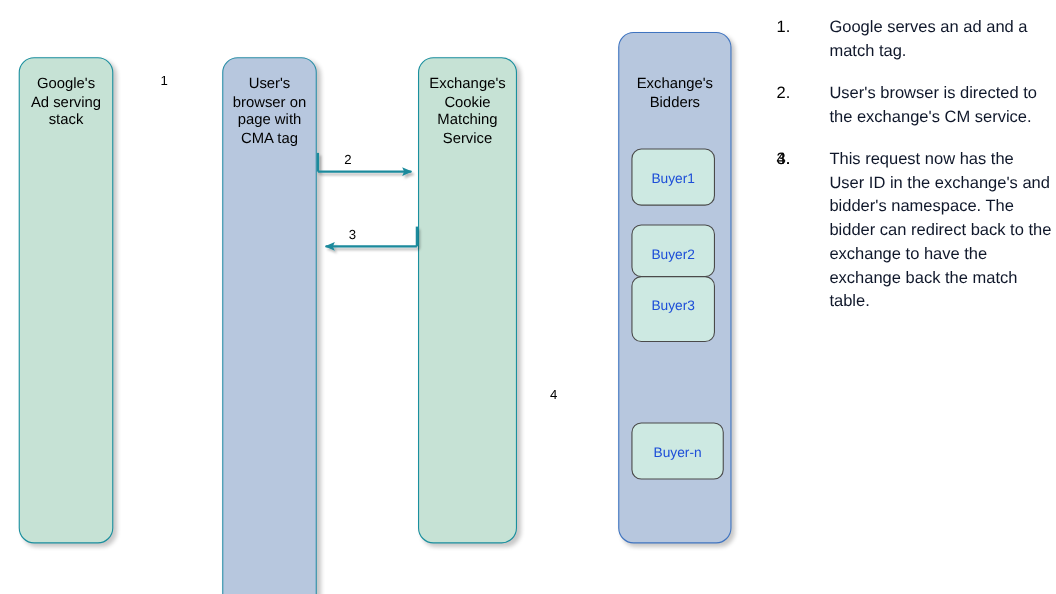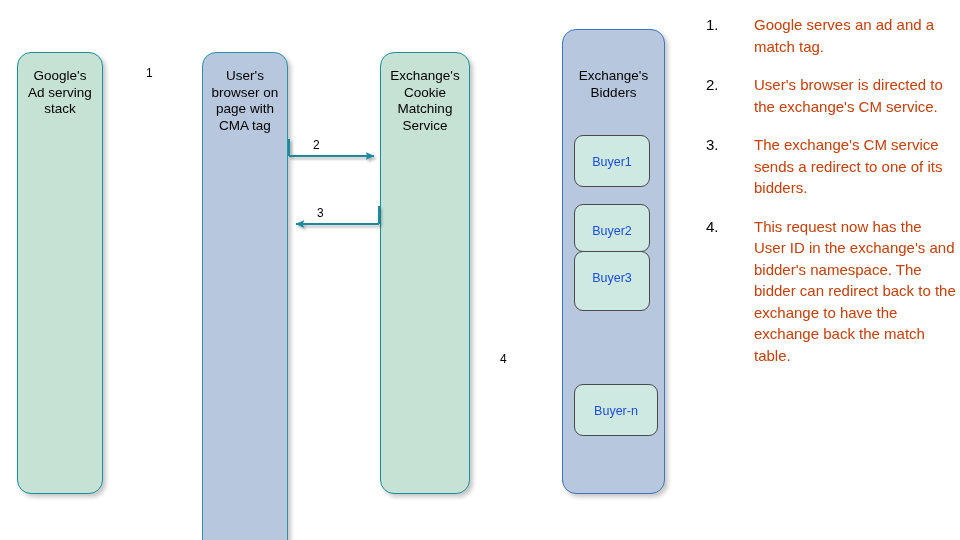--- a/index.html
+++ b/index.html
@@ -101,21 +101,21 @@
     width: 34px;
     font-size: 15px;
     line-height: 21.5px;
     color: #000;
   }
   .step-text {
     display: block;
     margin-left: 48px;
     font-size: 15px;
     line-height: 21.5px;
-    color: #c2410c;
+    color: #0f172a;
   }
 </style>
 </head>
 <body>
 
 <div id="canvas">
 
   <div class="lane lane-green" style="left:17px; top:52px; width:86px; height:442px;padding-left:12px;">
     <div class="lane-title" style="top:15px;">Google's
 Ad serving
@@ -201,21 +201,20 @@
       <span class="step-text">Google serves an ad and a match tag.</span>
     </div>
 
     <div class="step">
       <span class="step-num">2.</span>
       <span class="step-text">User's browser is directed to the exchange's CM service.</span>
     </div>
 
     <div class="step">
       <span class="step-num">3.</span>
-      <span class="step-text">The exchange's CM service sends a redirect to one of its bidders.</span>
     </div>
 
     <div class="step">
       <span class="step-num">4.</span>
       <span class="step-text">This request now has the User ID in the exchange's and bidder's namespace. The bidder can redirect back to the exchange to have the exchange back the match table.</span>
     </div>
 
   </div>
 
 </div>

